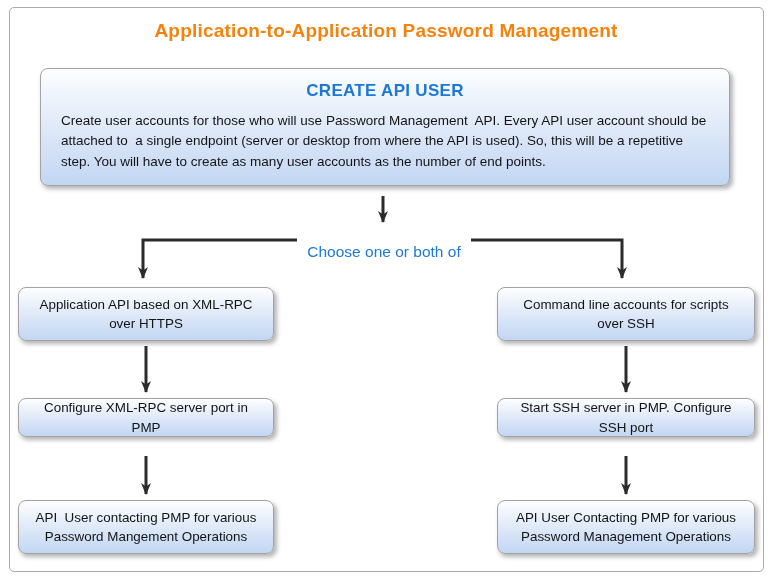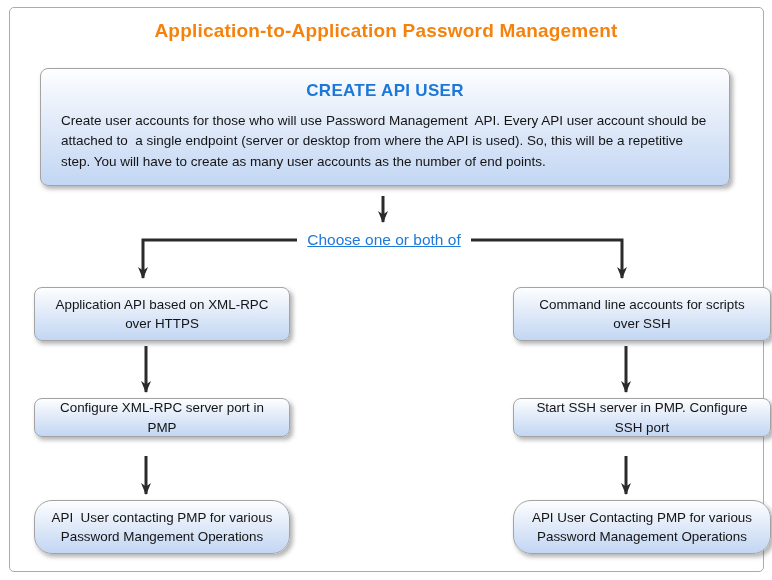--- a/index.html
+++ b/index.html
@@ -67,36 +67,34 @@
   }
   .step {
     display: flex;
     align-items: center;
     justify-content: center;
     text-align: center;
     font-size: 13.4px;
     line-height: 1.45;
     padding: 4px 12px;
     white-space: pre-wrap;
-    margin-left: 16px;
   }
   .col-left  { left: 18px;  width: 256px; }
   .col-right { left: 497px; width: 258px; }
   .row-1 { top: 287px; height: 54px; }
   .row-2 { top: 398px; height: 39px; }
-  .row-3 { top: 500px; height: 54px; border-radius: 18px; }
+  .row-3 { top: 500px; height: 54px; }
   .choice-label {
     position: absolute;
     left: 301px;
-    top: 231px;
+    top: 243px;
     width: 166px;
     text-align: center;
     font-size: 15.5px;
     color: var(--choice, #1e79d8);
-    text-decoration: underline;
   }
   .connector-svg {
     position: absolute;
     left: 0;
     top: 0;
     pointer-events: none;
   }
   .flow-line {
     stroke: var(--arrow, #2b2b2b);
     stroke-width: 3;

